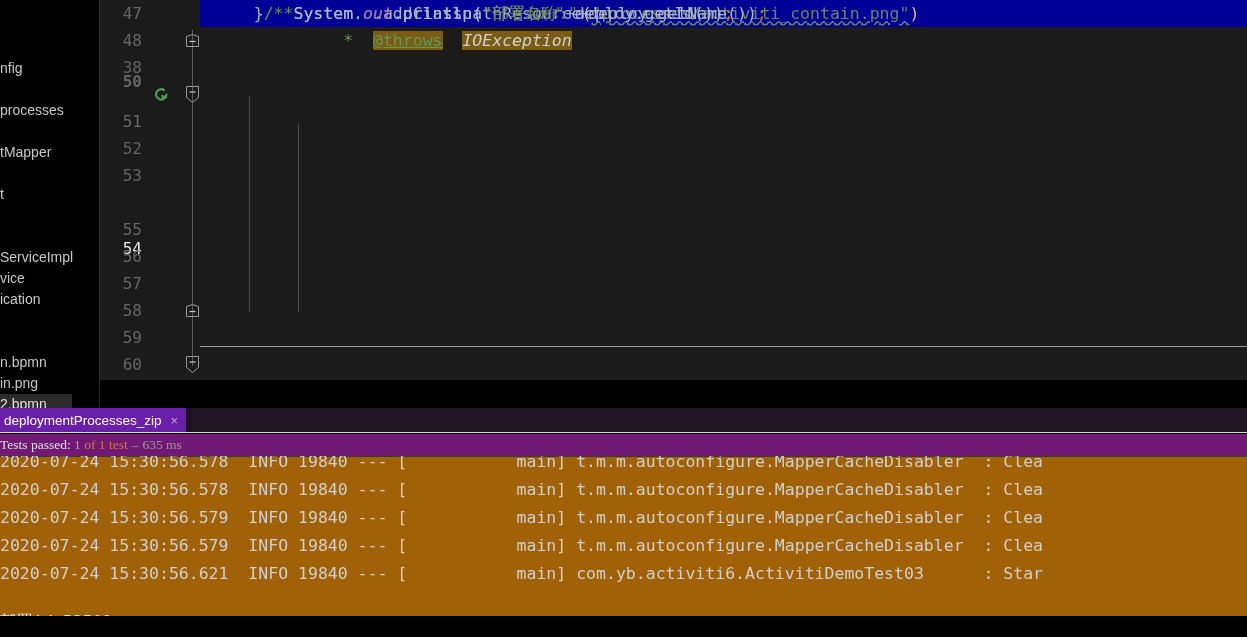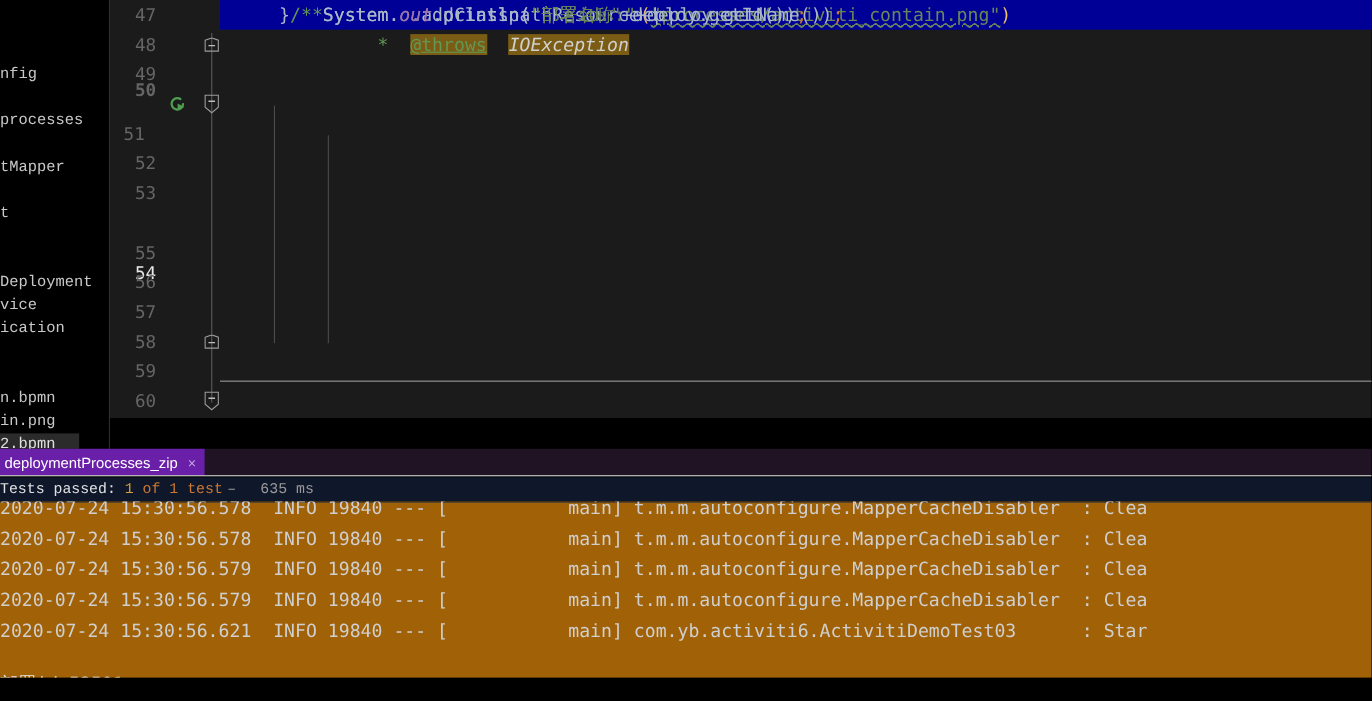--- a/index.html
+++ b/index.html
@@ -9,21 +9,21 @@
     font-family: "DejaVu Sans Mono", monospace;
     overflow: hidden;
   }
 
   #root { position: relative; width: 1247px; height: 637px; background: #000; }
 
   
   .sidebar {
     position: absolute; left: 0; top: 0; width: 88px; height: 412px;
     background: #000; overflow: hidden;
-    font-family: Liberation Mono, monospace;
+    font-family: Liberation Sans, sans-serif;
   }
   .tree-item {
     position: absolute; left: 0; white-space: nowrap;
     color: #c8c8c8; font-size: 14px; line-height: 21px;
     padding-left: 0;
   }
   .tree-item.sel { background: #2b2b2b; color: #e0e0e0; width: 72px; }
   .sb-scroll {
     position: absolute; left: 88px; top: 37px; width: 7px; height: 150px;
     background: #3c3c3c; border-radius: 3px;
@@ -114,28 +114,28 @@
   }
   .runtab .closex { color: #c6a3dd; margin-left: 9px; font-size: 13px; }
   .runtab-underline {
     position: absolute; left: 0; top: 432px; width: 1247px; height: 1px;
     background: #d8d8d8;
   }
 
   
   .statusline {
     position: absolute; left: 0; top: 434px; width: 1247px; height: 22px;
-    background: #0f172a; display: flex; align-items: center;
-    font-family: Liberation Mono, monospace; font-size: 13.5px;
+    background: #701a75; display: flex; align-items: center;
+    font-family: Liberation Serif, serif; font-size: 13.5px;
     color: #e0e0e0;
   }
   .st-count { color: #d8a038; }
   .st-of    { color: #cc7832; }
   .st-dash  { color: #9a9a9a; margin: 0 4px; }
-  .st-ms    { color: #9a9a9a; margin-left: 18px; }
+  .st-ms    { color: #9a9a9a; }
 
   
   .console {
     position: absolute; left: 0; top: 456px; width: 1247px; height: 160px;
     background: #a16207; overflow: hidden;
   }
   .logline {
     position: absolute; left: 0; white-space: pre;
     font-family: "DejaVu Sans Mono", monospace; font-size: 16.5px;
     line-height: 28px; color: #cfcfcf;
@@ -153,21 +153,21 @@
 <body>
 
 <div id="root">
 
   <div class="sidebar">
     <div id="tree-host">
         <div class="tree-item" style="top: 58px;"><span>nfig</span></div>
         <div class="tree-item" style="top: 100px;"><span>processes</span></div>
         <div class="tree-item" style="top: 142px;"><span>tMapper</span></div>
         <div class="tree-item" style="top: 184px;"><span>t</span></div>
-        <div class="tree-item" style="top: 247px;"><span>Deployment</span></div>
+        <div class="tree-item" style="top: 247px;"><span>ServiceImpl</span></div>
         <div class="tree-item" style="top: 268px;"><span>vice</span></div>
         <div class="tree-item" style="top: 289px;"><span>ication</span></div>
         <div class="tree-item" style="top: 352px;"><span>n.bpmn</span></div>
         <div class="tree-item" style="top: 373px;"><span>in.png</span></div>
         <div class="tree-item sel" style="top: 394px;"><span>2.bpmn</span></div>
       </div>
     <div class="sb-scroll"></div>
   </div>
   <div class="sb-divider"></div>
 
@@ -199,31 +199,31 @@
 
     <div class="gutter">
       <div class="fold-line"></div>
       <div id="gutter-host">
           <div class="ln" style="top: 0px;">47</div>
           <div class="ln" style="top: 27px;">48</div>
           <div class="fold" style="top: 33px;"><svg width="15" height="14" viewBox="0 0 15 14">
               <path d="M1.5 2.5 L7.5 0.5 L13.5 2.5 L13.5 12.5 L1.5 12.5 Z" fill="none" stroke="#9a9a9a" stroke-width="1"></path>
               <line x1="4.5" y1="7.5" x2="10.5" y2="7.5" stroke="#bdbdbd" stroke-width="1.3"></line>
             </svg></div>
-          <div class="ln" style="top: 54px;">49</div>
+          <div class="ln" style="top: 54px;">38</div>
           <div class="ln" style="top: 68px; font-weight: bold;">50</div>
           <div class="fold" style="top: 86px;"><svg width="15" height="18" viewBox="0 0 15 18">
               <path d="M1.5 0.5 L13.5 0.5 L13.5 11.5 L7.5 16.5 L1.5 11.5 Z" fill="none" stroke="#9a9a9a" stroke-width="1"></path>
               <line x1="4.5" y1="6" x2="10.5" y2="6" stroke="#bdbdbd" stroke-width="1.3"></line>
             </svg></div>
           <div class="runicon" style="top: 84px; left: 52px; position: absolute;"><svg width="20" height="20" viewBox="0 0 20 20">
               <path d="M12 6 A5.2 5.2 0 1 0 14.4 10.6" fill="none" stroke="#4f9e4f" stroke-width="2.1" stroke-linecap="round"></path>
               <path d="M9.5 10.2 L15.5 13.3 L9.5 16.4 Z" fill="#4f9e4f"></path>
             </svg></div>
-          <div class="ln" style="top: 108px; text-align: center;">51</div>
+          <div class="ln" style="top: 108px;">51</div>
           <div class="ln" style="top: 135px;">52</div>
           <div class="ln" style="top: 162px;">53</div>
           <div class="ln cur" style="top: 189px; margin-top: 46px;">54</div>
           <div class="ln" style="top: 216px;">55</div>
           <div class="ln" style="top: 243px;">56</div>
           <div class="ln" style="top: 270px;">57</div>
           <div class="ln" style="top: 297px;">58</div>
           <div class="fold" style="top: 303px;"><svg width="15" height="14" viewBox="0 0 15 14">
               <path d="M1.5 2.5 L7.5 0.5 L13.5 2.5 L13.5 12.5 L1.5 12.5 Z" fill="none" stroke="#9a9a9a" stroke-width="1"></path>
               <line x1="4.5" y1="7.5" x2="10.5" y2="7.5" stroke="#bdbdbd" stroke-width="1.3"></line>

